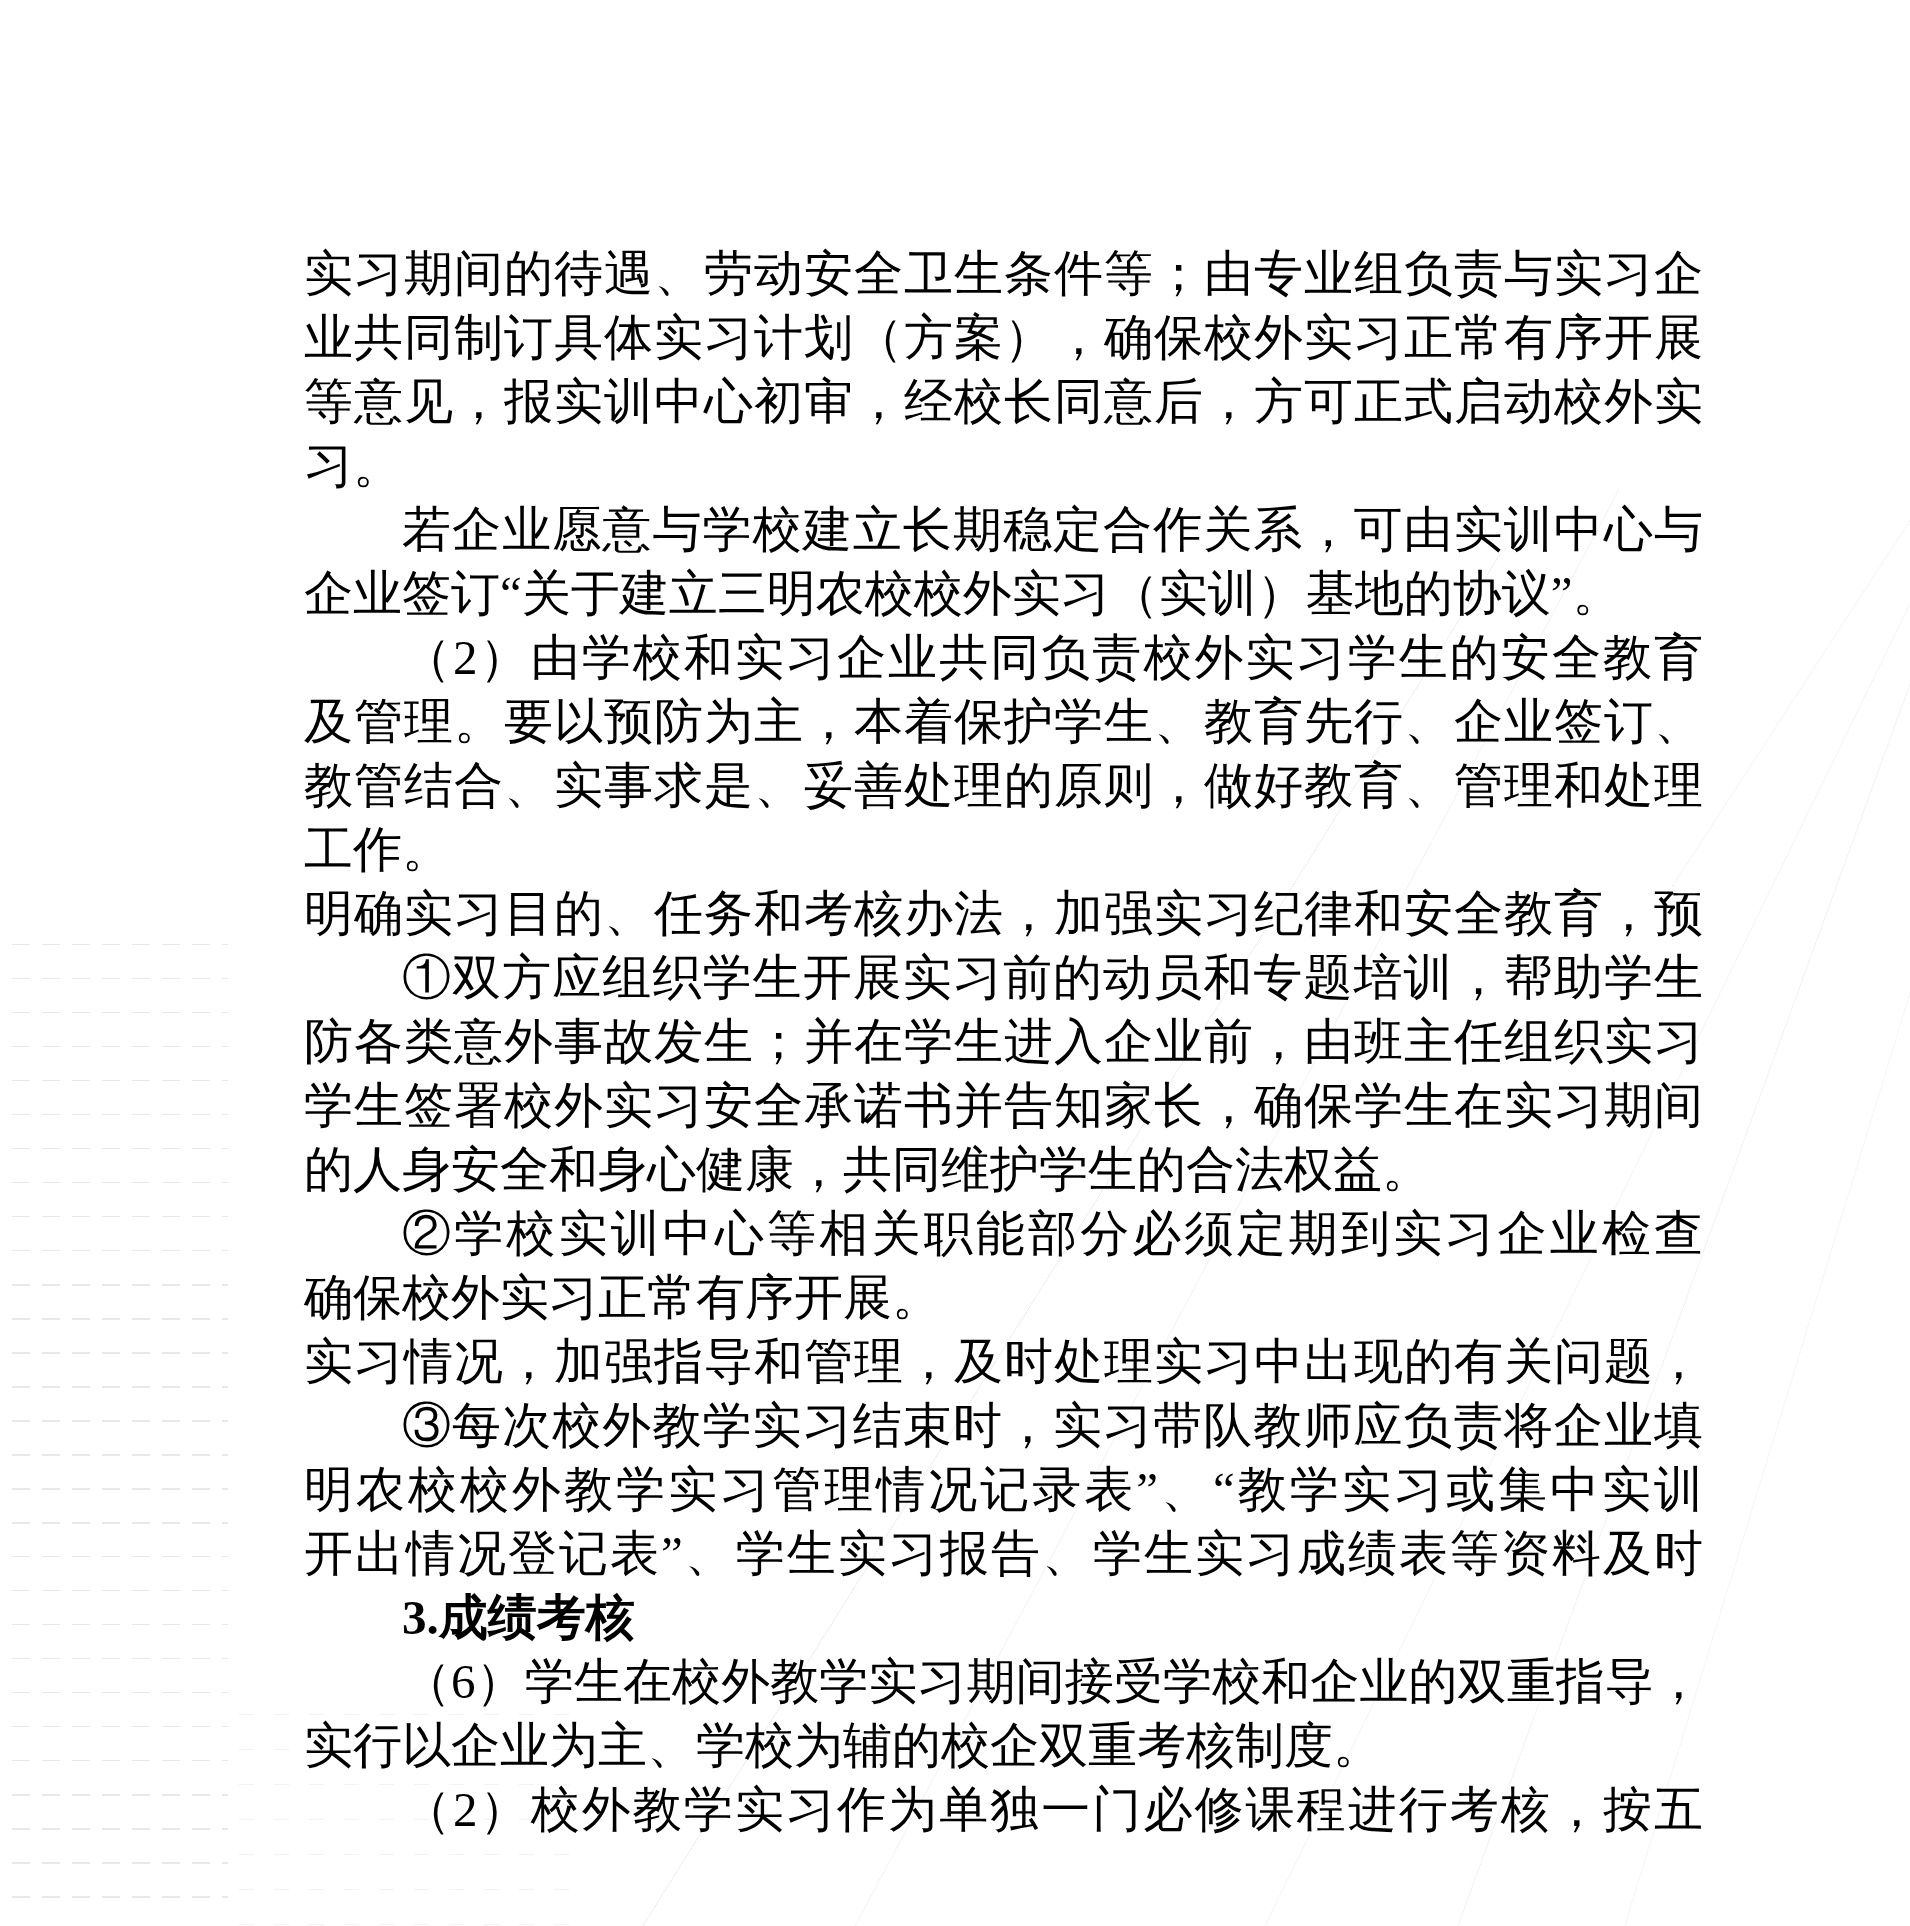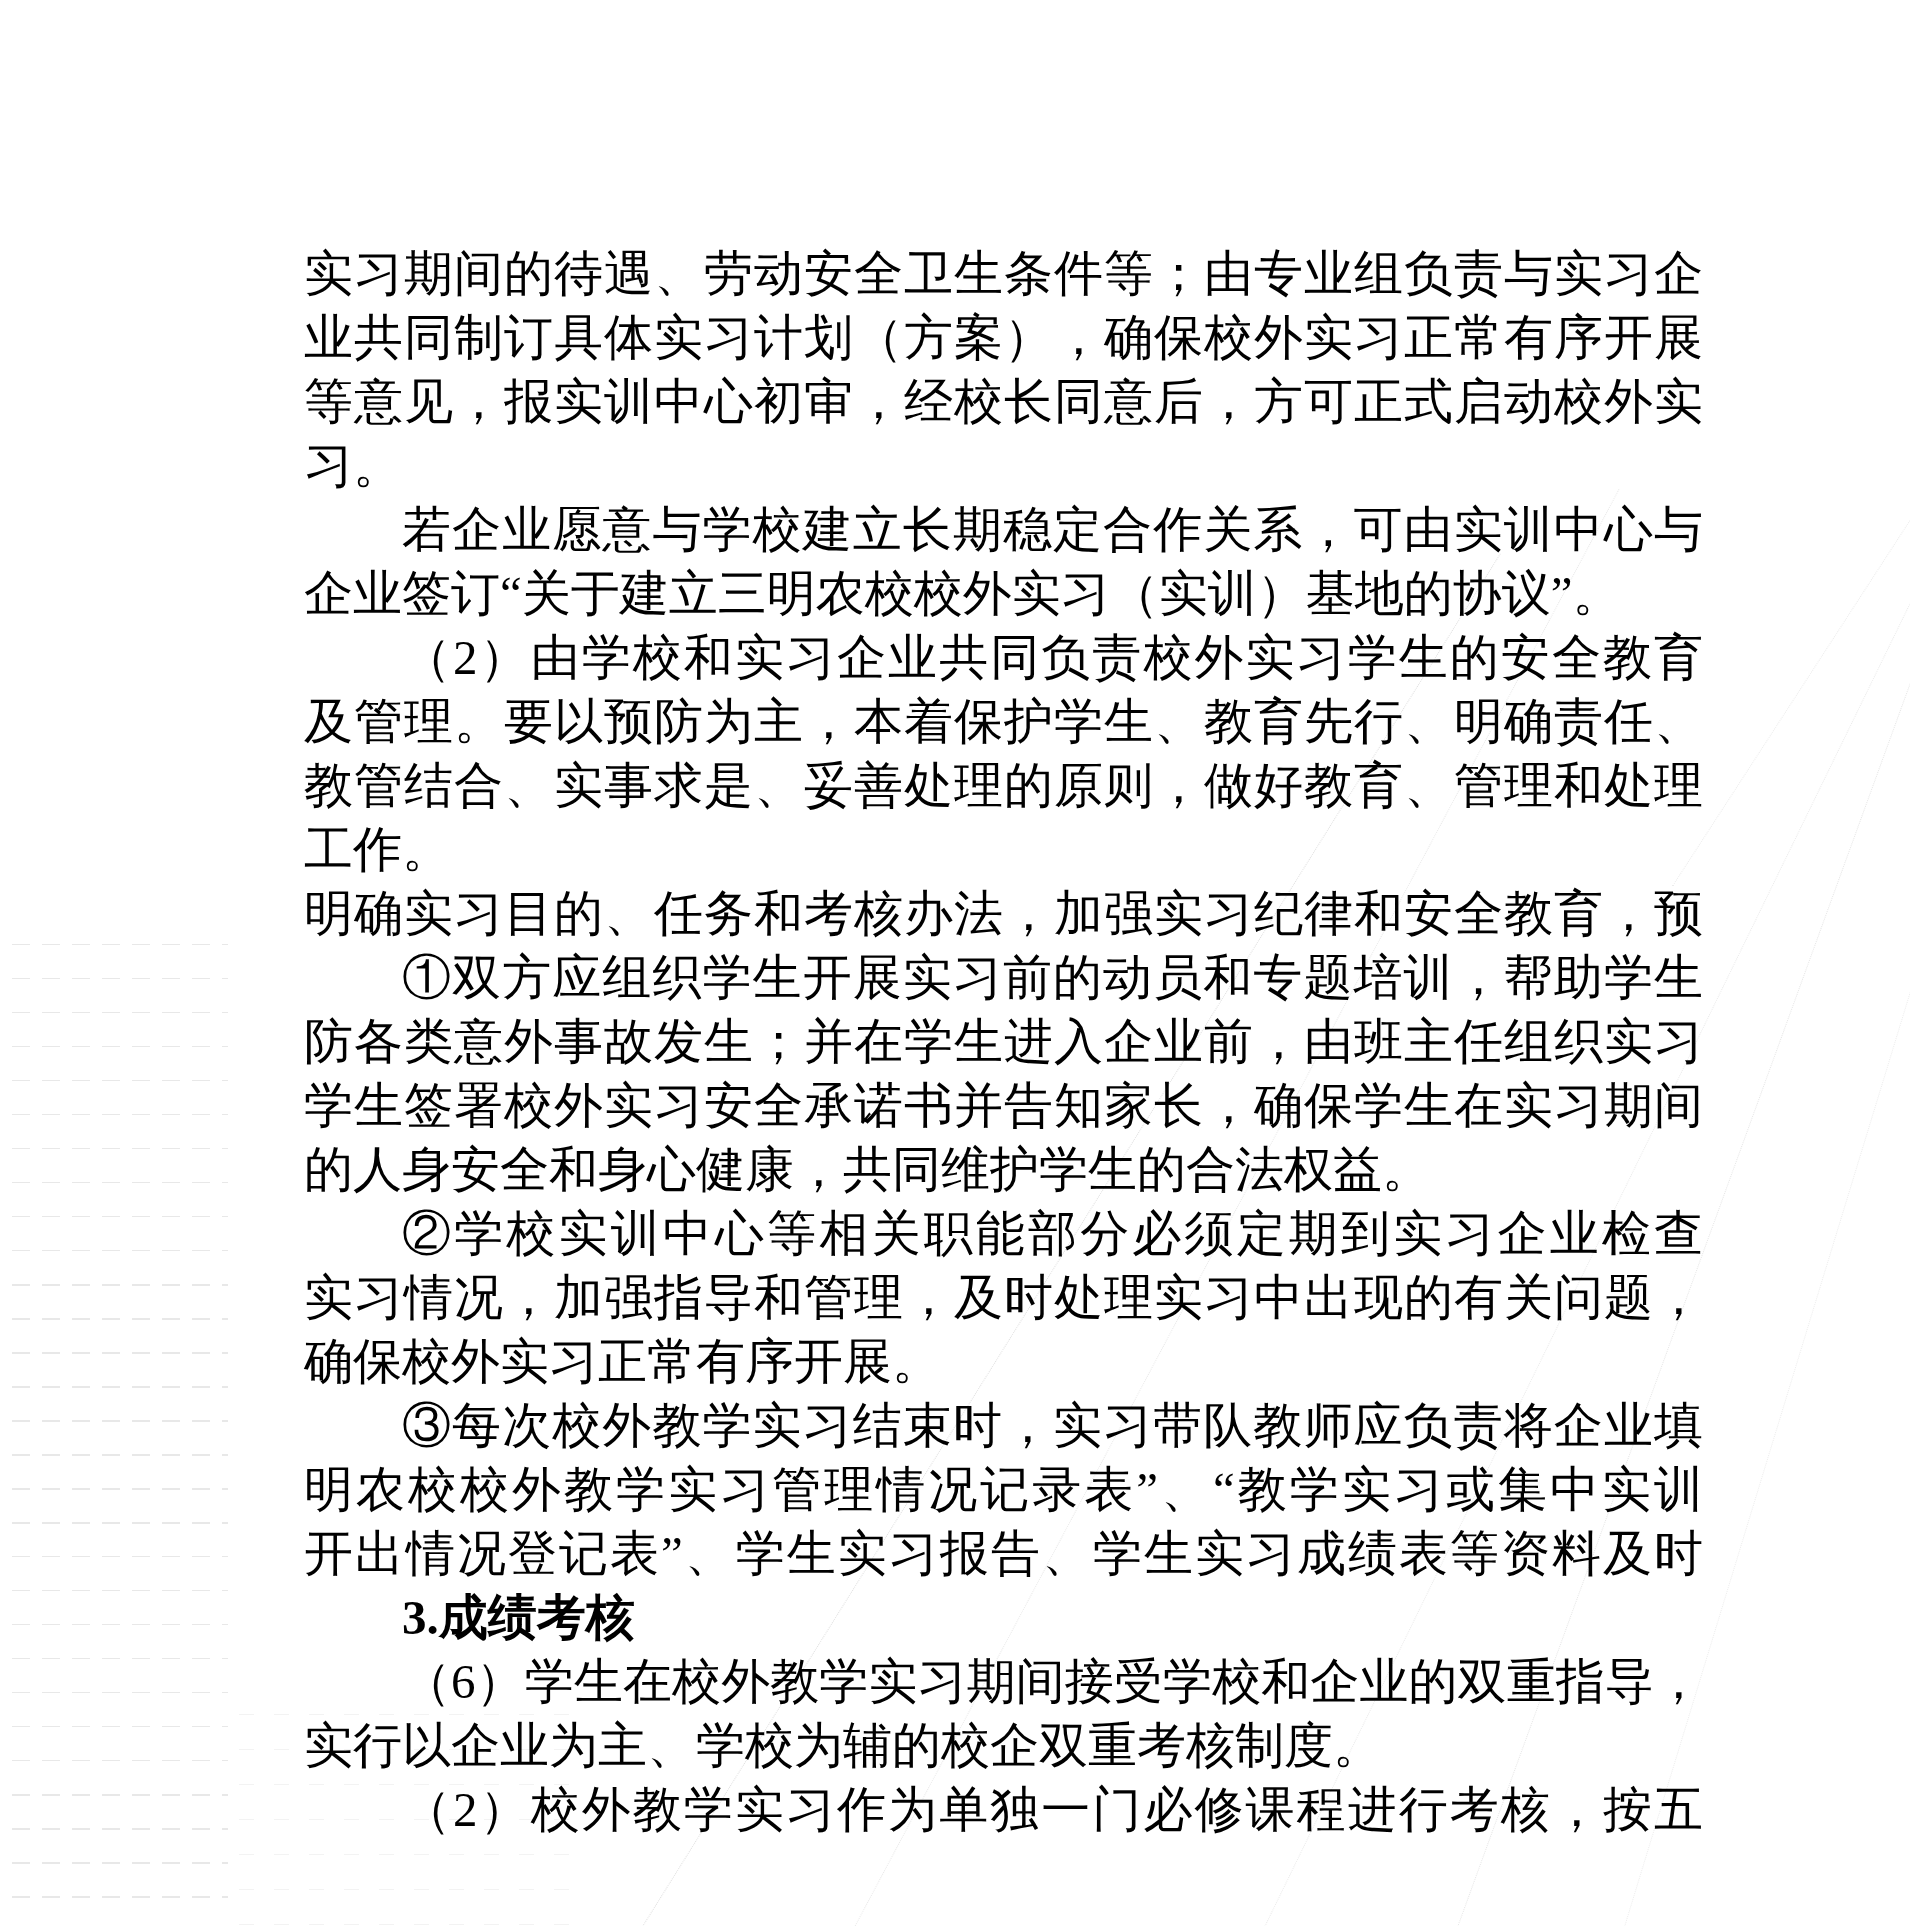--- a/index.html
+++ b/index.html
@@ -104,31 +104,31 @@
   <div class="artifact diag diag-6"></div>
 
   <div class="text-block">
       <div class="line justify">实习期间的待遇、劳动安全卫生条件等；由专业组负责与实习企</div>
       <div class="line justify">业共同制订具体实习计划（方案），确保校外实习正常有序开展</div>
       <div class="line justify">等意见，报实训中心初审，经校长同意后，方可正式启动校外实</div>
       <div class="line">习。</div>
       <div class="line justify indent">若企业愿意与学校建立长期稳定合作关系，可由实训中心与</div>
       <div class="line">企业签订“关于建立三明农校校外实习（实训）基地的协议”。</div>
       <div class="line justify indent">（2）由学校和实习企业共同负责校外实习学生的安全教育</div>
-      <div class="line justify">及管理。要以预防为主，本着保护学生、教育先行、明确责任、</div>
+      <div class="line justify">及管理。要以预防为主，本着保护学生、教育先行、企业签订、</div>
       <div class="line justify">教管结合、实事求是、妥善处理的原则，做好教育、管理和处理</div>
       <div class="line">工作。</div>
       <div class="line justify">明确实习目的、任务和考核办法，加强实习纪律和安全教育，预</div>
       <div class="line justify indent">①双方应组织学生开展实习前的动员和专题培训，帮助学生</div>
       <div class="line justify">防各类意外事故发生；并在学生进入企业前，由班主任组织实习</div>
       <div class="line justify">学生签署校外实习安全承诺书并告知家长，确保学生在实习期间</div>
       <div class="line">的人身安全和身心健康，共同维护学生的合法权益。</div>
       <div class="line justify indent">②学校实训中心等相关职能部分必须定期到实习企业检查</div>
+      <div class="line">确保校外实习正常有序开展。</div>
       <div class="line justify">实习情况，加强指导和管理，及时处理实习中出现的有关问题，</div>
-      <div class="line">确保校外实习正常有序开展。</div>
       <div class="line justify indent">③每次校外教学实习结束时，实习带队教师应负责将企业填</div>
       <div class="line justify">明农校校外教学实习管理情况记录表”、“教学实习或集中实训</div>
       <div class="line justify">开出情况登记表”、学生实习报告、学生实习成绩表等资料及时</div>
       <div class="line indent bold">3.成绩考核</div>
       <div class="line justify indent">（6）学生在校外教学实习期间接受学校和企业的双重指导，</div>
       <div class="line">实行以企业为主、学校为辅的校企双重考核制度。</div>
       <div class="line justify indent">（2）校外教学实习作为单独一门必修课程进行考核，按五</div>
     </div>
 
 </div>

